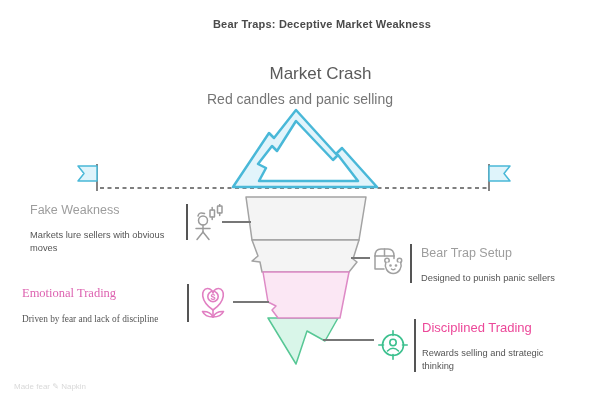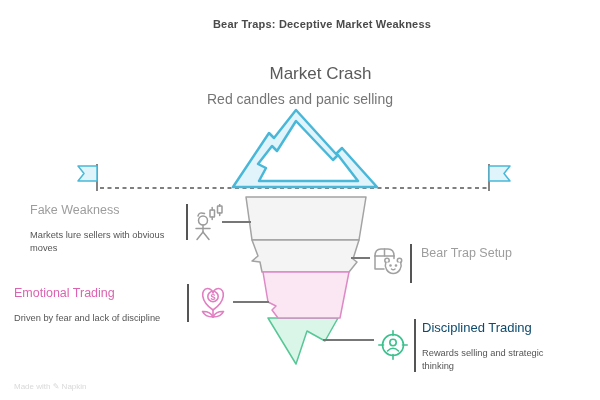--- a/index.html
+++ b/index.html
@@ -45,21 +45,21 @@
   .icon { position: absolute; }
   .label-block { position: absolute; }
   .label-block.align-right { text-align: left; }
   .label-heading {
     font-size: 12.5px;
     font-weight: 500;
     margin-bottom: 4px;
   }
   .label-heading.gray  { color: #9d9d9d; }
   .label-heading.pink  { color: #dd62b0; }
-  .label-heading.green { color: #0c4a6e; }
+  .label-heading.green { color: #ec4899; }
   .label-desc {
     font-size: 9.3px;
     line-height: 1.4;
     color: #555555;
     margin-top: 12px;
   }
   .watermark {
     position: absolute;
     left: 14px; top: 382px;
     font-size: 8px;
@@ -168,27 +168,28 @@
     </g>
   </svg>
 
   <div class="label-block align-right" style="left:30px; top:203px; width:153px;">
     <div class="label-heading gray">Fake Weakness</div>
     <div class="label-desc">Markets lure sellers with obvious moves</div>
   </div>
 
   <div class="label-block" style="left:421px; top:246px; width:152px;">
     <div class="label-heading gray">Bear Trap Setup</div>
+    <div class="label-desc">Designed to punish panic sellers</div>
   </div>
 
-  <div class="label-block align-right" style="left:14px; top:286px; width:168px;">
+  <div class="label-block align-right" style="left:22px; top:286px; width:168px;font-family:Liberation Serif, serif;">
     <div class="label-heading pink">Emotional Trading</div>
     <div class="label-desc">Driven by fear and lack of discipline</div>
   </div>
 
   <div class="label-block" style="left:422px; top:320px; width:135px;">
     <div class="label-heading green" style="font-size:13px;">Disciplined Trading</div>
     <div class="label-desc">Rewards selling and strategic thinking</div>
   </div>
 
-  <div class="watermark">Made with ✎ Napkin</div>
+  <div class="watermark">Made fear ✎ Napkin</div>
 
 </div>
 
 </body></html>

